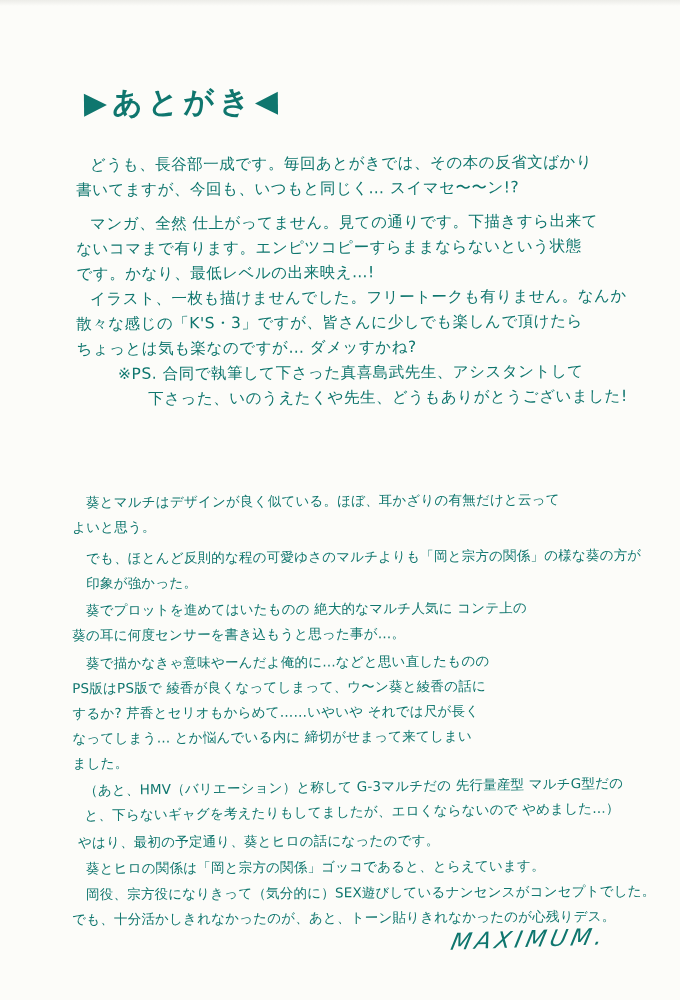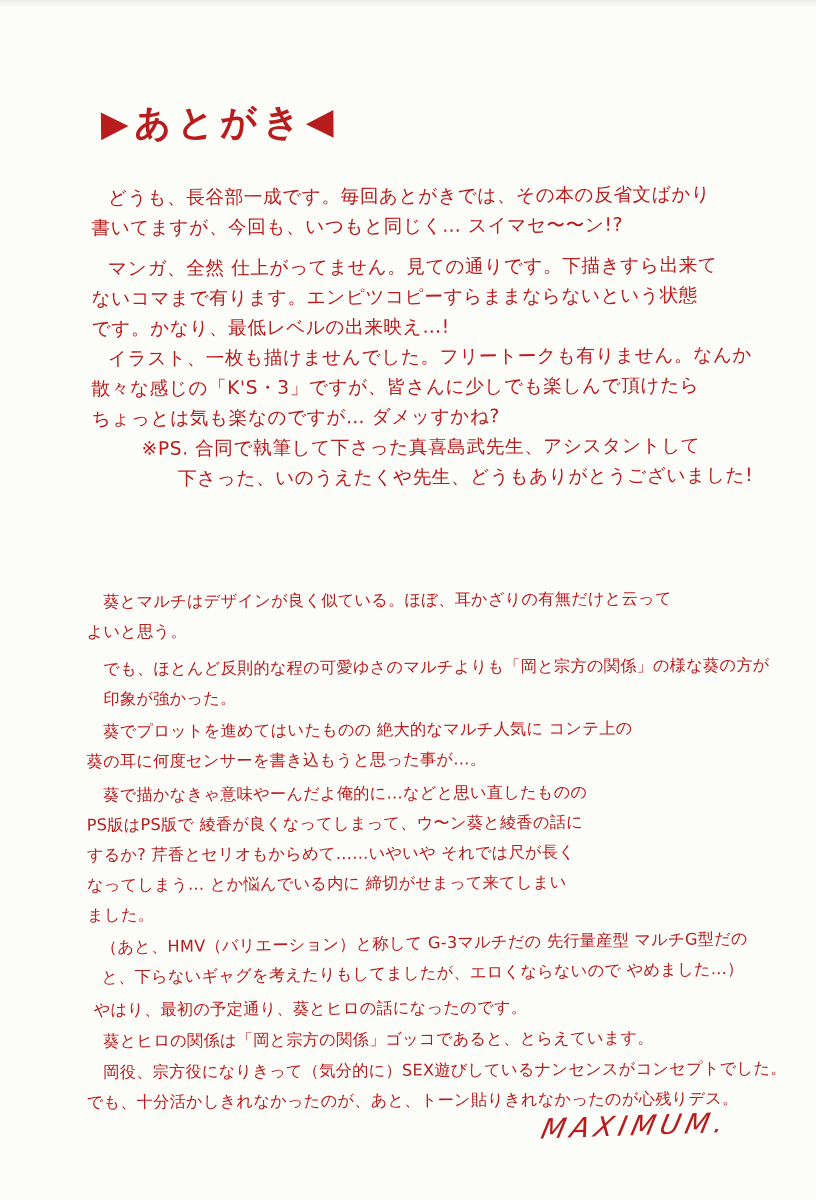--- a/index.html
+++ b/index.html
@@ -6,21 +6,21 @@
     margin: 0;
     padding: 0;
     background: #d9d9d6;
   }
   .page {
     position: relative;
     width: 680px;
     height: 1000px;
     margin: 0 auto;
     background: #fcfcf9;
-    color: #b91c1c;
+    color: #0f766e;
     font-family: "DejaVu Sans", sans-serif;
     overflow: hidden;
     box-shadow: 0 0 4px rgba(0,0,0,0.15);
   }
   
   .scan-edge {
     position: absolute;
     left: 0; top: 0;
     width: 100%; height: 6px;
     background: linear-gradient(#ecece8, #fcfcf9);

